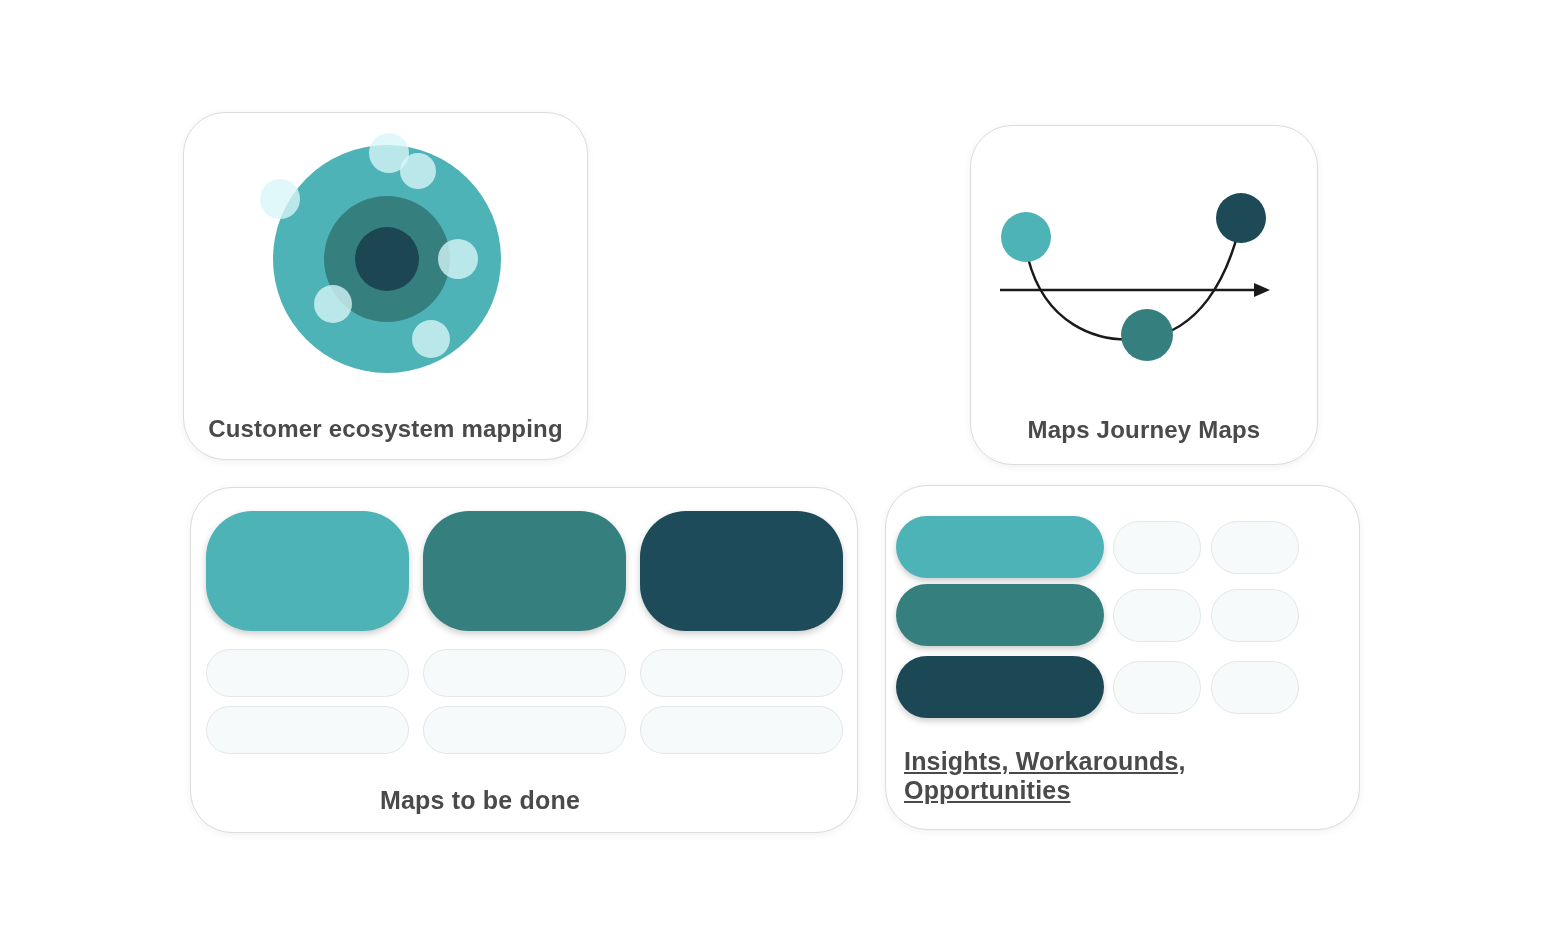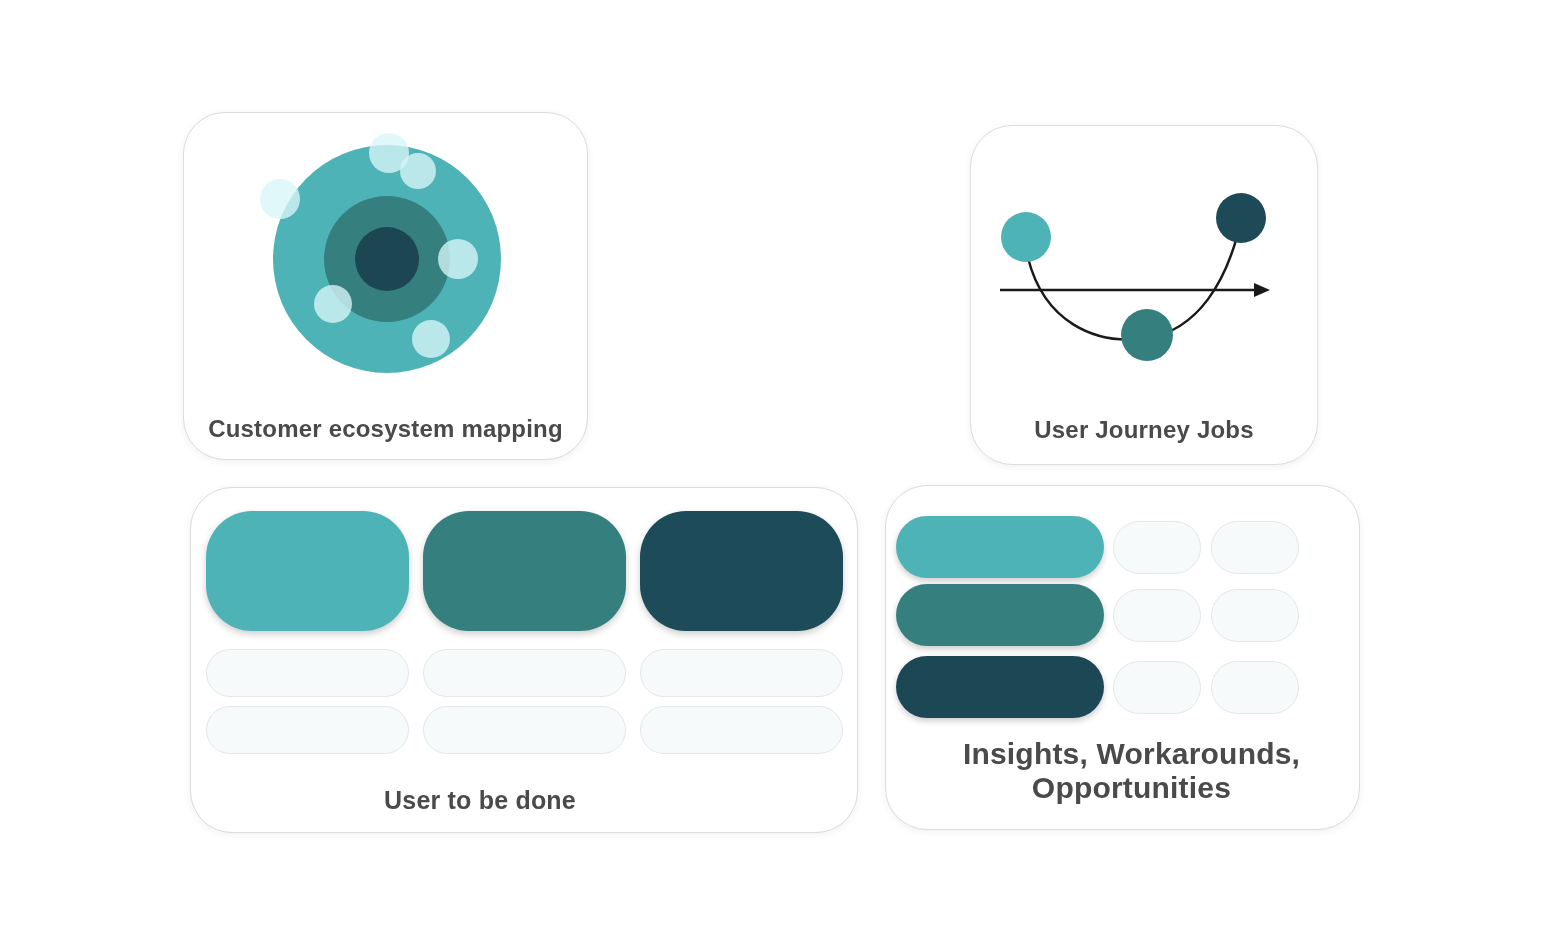--- a/index.html
+++ b/index.html
@@ -88,21 +88,21 @@
   .ins-bar.r2 { top: 98px;  background: #35807e; }
   .ins-bar.r3 { top: 170px; background: #1c4855; }
   .ins-pill { width: 88px; height: 53px; border-radius: 27px; }
   .ins-pill.c1 { left: 227px; }
   .ins-pill.c2 { left: 325px; }
   .ins-pill.r1 { top: 35px; }
   .ins-pill.r2 { top: 103px; }
   .ins-pill.r3 { top: 175px; }
   .insights-title {
     left: 18px; right: auto; bottom: 24px;
-    text-align: center; font-size: 30px;
+    text-align: left; font-size: 25px; text-decoration: underline;
   }
 </style>
 </head>
 <body>
 
 <div class="page">
 
   <div class="card" id="card-ecosystem">
     <div class="abs circle eco-outer"></div>
     <div class="abs circle eco-mid"></div>
@@ -119,34 +119,34 @@
 
   <div class="card" id="card-journey">
     <svg class="abs journey-svg" width="300" height="190" viewBox="0 0 300 190">
       <path d="M 42,72 C 58,135 108,160 161,152 C 214,144 240,92 252,47" fill="none" stroke="#1a1a1a" stroke-width="2.5"></path>
       <line x1="14" y1="104" x2="272" y2="104" stroke="#1a1a1a" stroke-width="2.5"></line>
       <polygon points="268,97 284,104 268,111" fill="#1a1a1a"></polygon>
       <circle cx="40" cy="51" r="25" fill="#4db3b6"></circle>
       <circle cx="161" cy="149" r="26" fill="#35807e"></circle>
       <circle cx="255" cy="32" r="25" fill="#1e4a57"></circle>
     </svg>
-    <div class="card-title journey-title">User Journey Jobs</div>
+    <div class="card-title journey-title">Maps Journey Maps</div>
   </div>
 
   <div class="card" id="card-jobs">
     <div class="abs job-block c1"></div>
     <div class="abs job-block c2"></div>
     <div class="abs job-block c3"></div>
     <div class="abs light-pill job-pill r1 p1"></div>
     <div class="abs light-pill job-pill r1 p2"></div>
     <div class="abs light-pill job-pill r1 p3"></div>
     <div class="abs light-pill job-pill r2 p1"></div>
     <div class="abs light-pill job-pill r2 p2"></div>
     <div class="abs light-pill job-pill r2 p3"></div>
-    <div class="card-title jobs-title">User to be done</div>
+    <div class="card-title jobs-title">Maps to be done</div>
   </div>
 
   <div class="card" id="card-insights">
     <div class="abs ins-bar r1"></div>
     <div class="abs ins-bar r2"></div>
     <div class="abs ins-bar r3"></div>
     <div class="abs light-pill ins-pill r1 c1"></div>
     <div class="abs light-pill ins-pill r1 c2"></div>
     <div class="abs light-pill ins-pill r2 c1"></div>
     <div class="abs light-pill ins-pill r2 c2"></div>

